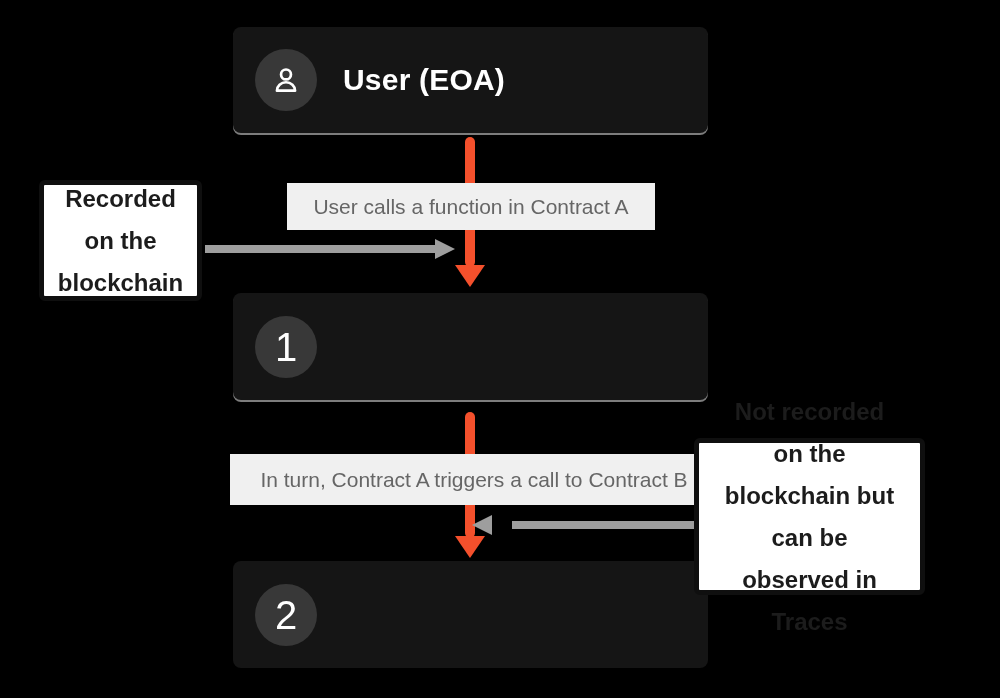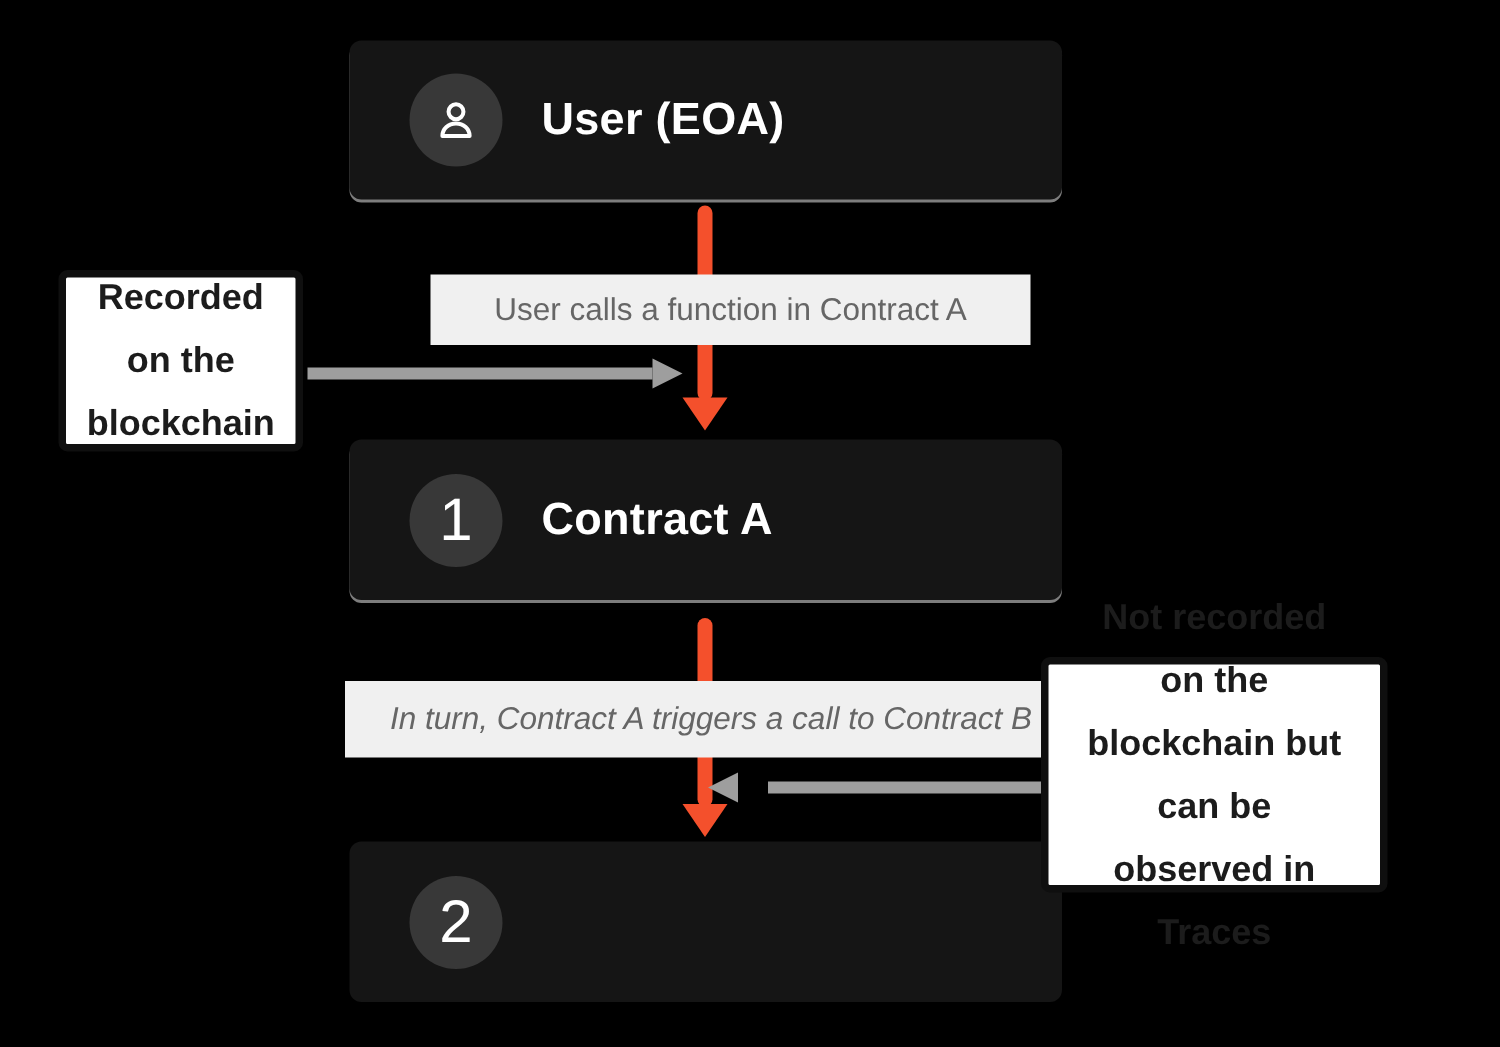--- a/index.html
+++ b/index.html
@@ -20,21 +20,21 @@
   html,body{background:var(--background);}
   body{font-family:"Liberation Sans","DejaVu Sans",sans-serif;}
   .canvas{
     position:relative;width:1000px;height:698px;background:var(--background);
     overflow:hidden;
   }
   
   .node{
     position:absolute;left:233px;width:475px;height:107px;
     background:var(--box-bg);border-radius:8px;
-    display:flex;align-items:center;gap:26px;padding-left:40px;
+    display:flex;align-items:center;gap:26px;padding-left:22px;
     z-index:3;
   }
   #node-user{top:27px;height:106px;box-shadow:0 2px 0 0 var(--box-edge);}
   #node-contract-a{top:293px;box-shadow:0 2px 0 0 var(--box-edge);}
   #node-contract-b{top:561px;}
   .badge{
     width:62px;height:62px;border-radius:50%;background:var(--circle-bg);
     display:flex;align-items:center;justify-content:center;flex:0 0 auto;
     color:var(--box-text);font-size:40px;font-weight:300;line-height:1;
   }
@@ -54,22 +54,22 @@
     border-top:22px solid var(--arrow-orange);
   }
   #oarrow1-head{top:265px;}
   #oarrow2-head{top:536px;}
   
   .edge-label{
     position:absolute;background:var(--label-bg);color:var(--label-text);
     display:flex;align-items:center;justify-content:center;
     font-size:21px;z-index:2;white-space:nowrap;
   }
-  #edge-label-1{left:287px;top:183px;width:400px;height:47px;}
-  #edge-label-2{left:230px;top:454px;width:488px;height:51px;font-style:italic;}
+  #edge-label-1{left:287px;top:183px;width:368px;height:47px;}
+  #edge-label-2{left:230px;top:454px;width:488px;height:51px;}
   
   .garrow-bar{position:absolute;height:8px;background:var(--arrow-gray);z-index:1;}
   #garrow-left-bar{left:205px;top:245px;width:230px;}
   #garrow-right-bar{left:512px;top:521px;width:215px;}
   .garrow-head{position:absolute;width:0;height:0;z-index:1;
     border-top:10px solid transparent;border-bottom:10px solid transparent;}
   #garrow-left-head{left:435px;top:239px;border-left:20px solid var(--arrow-gray);}
   #garrow-right-head{left:472px;top:515px;border-right:20px solid var(--arrow-gray);}
   
   .note{
@@ -104,21 +104,20 @@
         <path d="M5.6 19.5a6.4 5.9 0 0 1 12.8 0z"></path>
       </svg>
     </div>
     <div class="node-title">User (EOA)</div>
   </section>
 
   <div class="edge-label" id="edge-label-1">User calls a function in Contract A</div>
 
   <section class="node" id="node-contract-a">
     <div class="badge">1</div>
-    <div class="node-title">Contract A</div>
   </section>
 
   <div class="edge-label" id="edge-label-2">In turn, Contract A triggers a call to Contract B</div>
 
   <section class="node" id="node-contract-b">
     <div class="badge">2</div>
   </section>
 
   <aside class="note" id="note-left">Recorded on the blockchain</aside>
 

